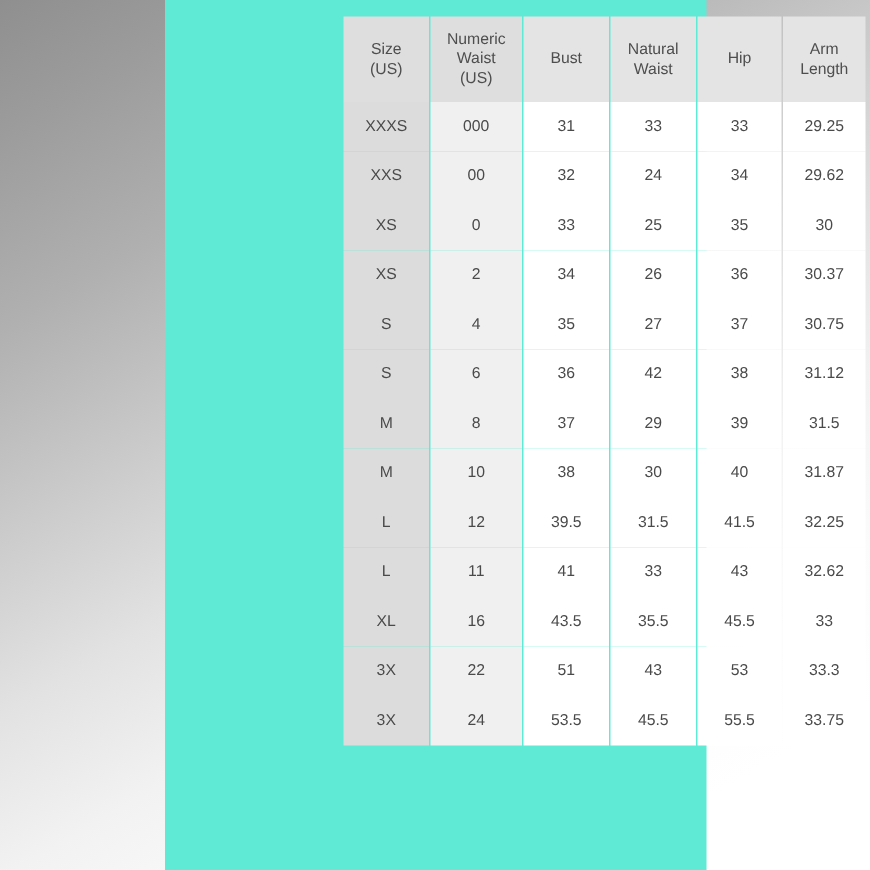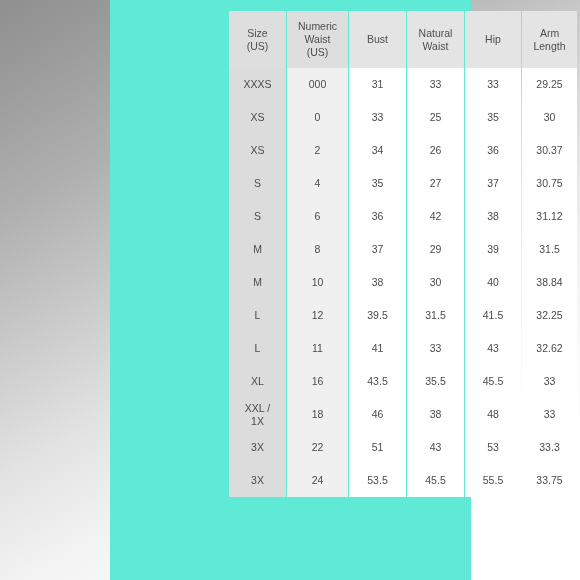--- a/index.html
+++ b/index.html
@@ -134,20 +134,28 @@
       <tbody>
         <tr>
           <td class="col-size two-line">XXXS</td>
           <td class="col-numeric">000</td>
           <td>31</td>
           <td>33</td>
           <td>33</td>
           <td>29.25</td>
         </tr>
         <tr>
+          <td class="col-size two-line">XXS</td>
+          <td class="col-numeric">00</td>
+          <td>32</td>
+          <td>24</td>
+          <td>34</td>
+          <td>29.62</td>
+        </tr>
+        <tr>
           <td class="col-size two-line">XS</td>
           <td class="col-numeric">0</td>
           <td>33</td>
           <td>25</td>
           <td>35</td>
           <td>30</td>
         </tr>
         <tr>
           <td class="col-size two-line">XS</td>
           <td class="col-numeric">2</td>
@@ -179,21 +187,21 @@
           <td>29</td>
           <td>39</td>
           <td>31.5</td>
         </tr>
         <tr>
           <td class="col-size two-line">M</td>
           <td class="col-numeric">10</td>
           <td>38</td>
           <td>30</td>
           <td>40</td>
-          <td>38.84</td>
+          <td>31.87</td>
         </tr>
         <tr>
           <td class="col-size two-line">L</td>
           <td class="col-numeric">12</td>
           <td>39.5</td>
           <td>31.5</td>
           <td>41.5</td>
           <td>32.25</td>
         </tr>
         <tr>
@@ -206,29 +214,20 @@
         </tr>
         <tr>
           <td class="col-size two-line">XL</td>
           <td class="col-numeric">16</td>
           <td>43.5</td>
           <td>35.5</td>
           <td>45.5</td>
           <td>33</td>
         </tr>
         <tr>
-          <td class="col-size two-line">XXL /
-1X</td>
-          <td class="col-numeric">18</td>
-          <td>46</td>
-          <td>38</td>
-          <td>48</td>
-          <td>33</td>
-        </tr>
-        <tr>
           <td class="col-size two-line">3X</td>
           <td class="col-numeric">22</td>
           <td>51</td>
           <td>43</td>
           <td>53</td>
           <td>33.3</td>
         </tr>
         <tr>
           <td class="col-size two-line">3X</td>
           <td class="col-numeric">24</td>

